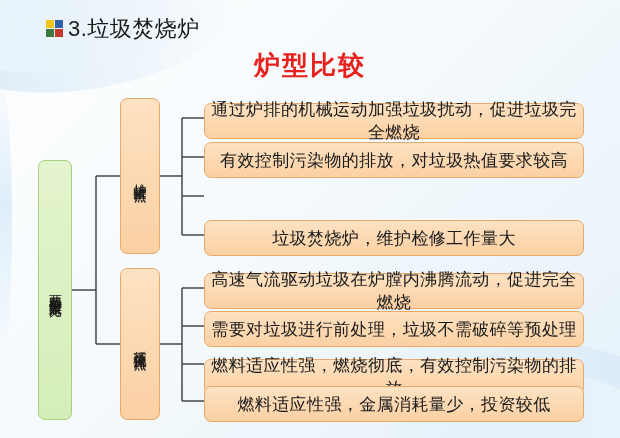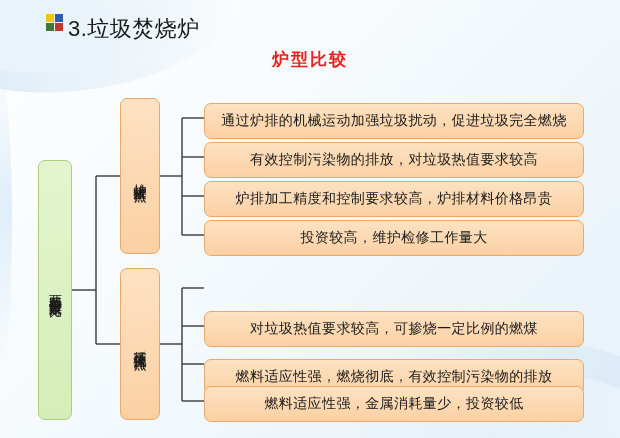--- a/index.html
+++ b/index.html
@@ -69,21 +69,21 @@
     background: linear-gradient(180deg, rgba(222,238,249,0) 0%, #dfeefa 45%, rgba(222,238,249,0) 100%);
     border-radius: 50%;
   }
 
   
   .title-row {
     position: absolute;
     left: 46px;
     top: 14px;
     display: flex;
-    align-items: flex-start;
+    align-items: center;
   }
   .bullet-icon {
     width: 18px;
     height: 18px;
     margin-right: 4px;
     position: relative;
     flex: none;
   }
   .bullet-icon .q {
     position: absolute;
@@ -99,21 +99,21 @@
     color: #1a1a1a;
     font-weight: normal;
     letter-spacing: 0.5px;
   }
   .sub-title {
     position: absolute;
     top: 48px;
     left: 0;
     width: 620px;
     text-align: center;
-    font-size: 17px;
+    font-size: 26px;
     color: #e8211c;
     font-weight: bold;
     letter-spacing: 2px;
   }
 
   
   #lines {
     position: absolute;
     left: 0; top: 0;
     width: 620px;
@@ -155,21 +155,21 @@
   }
   .branch-1 { top: 98px; height: 156px; }
   .branch-2 { top: 268px; height: 152px; }
 
   .leaf {
     left: 204px;
     width: 380px;
     height: 36px;
     background: linear-gradient(180deg, #fde2c2 0%, #fbd0a3 100%);
     border: 1px solid #e8a96b;
-    font-size: 14px;
+    font-size: 17px;
     letter-spacing: 0.4px;
   }
   .vtext {
     writing-mode: vertical-rl;
     text-orientation: upright;
     white-space: nowrap;
   }
 </style>
 </head>
 <body>
@@ -222,20 +222,20 @@
 
   <div class="box branch-box branch-1">
     <span class="vtext">炉排炉技术特点</span>
   </div>
   <div class="box branch-box branch-2">
     <span class="vtext">循环流化床特点</span>
   </div>
 
   <div class="box leaf" style="top:103px">通过炉排的机械运动加强垃圾扰动，促进垃圾完全燃烧</div>
   <div class="box leaf" style="top:142px">有效控制污染物的排放，对垃圾热值要求较高</div>
-  <div class="box leaf" style="top:181px">炉排加工精度和控制要求较高，炉排材料价格昂贵</div>
-  <div class="box leaf" style="top:220px">投资较高，维护检修工作量大</div>
-
-  <div class="box leaf" style="top:311px">对垃圾热值要求较高，可掺烧一定比例的燃煤</div>
+  <div class="box leaf" style="top:220px">垃圾焚烧炉，维护检修工作量大</div>
+
+  <div class="box leaf" style="top:273px">高速气流驱动垃圾在炉膛内沸腾流动，促进完全燃烧</div>
+  <div class="box leaf" style="top:311px">需要对垃圾进行前处理，垃圾不需破碎等预处理</div>
   <div class="box leaf" style="top:359px">燃料适应性强，燃烧彻底，有效控制污染物的排放</div>
   <div class="box leaf" style="top:386px">燃料适应性强，金属消耗量少，投资较低</div>
 
 </div>
 
 </body></html>

